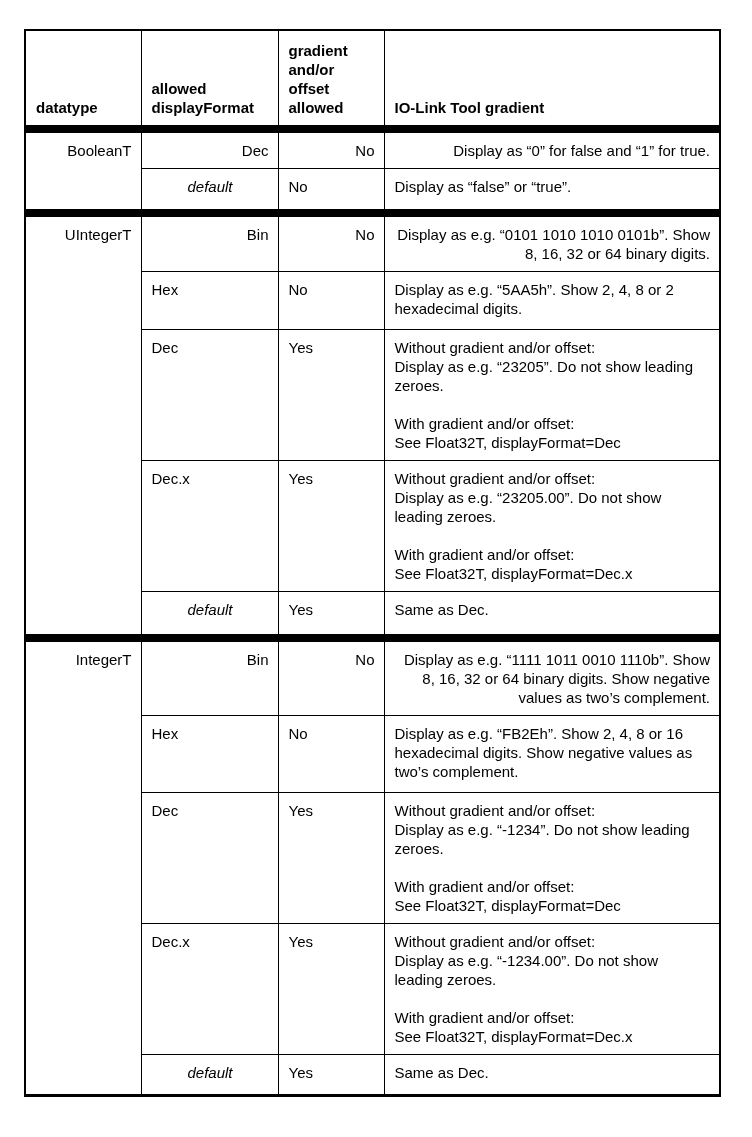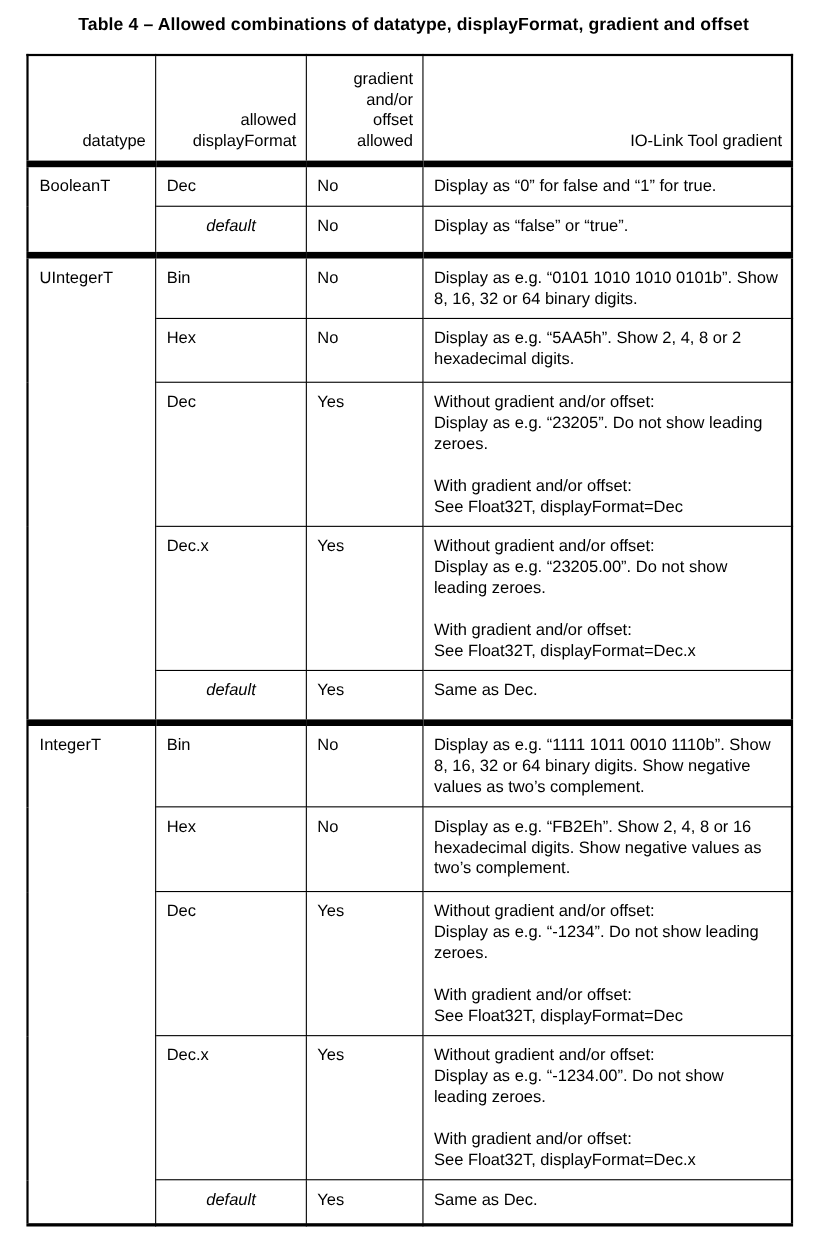--- a/index.html
+++ b/index.html
@@ -38,47 +38,45 @@
   col.c4 { width: 336px; }
   th, td {
     border: 1px solid #000;
     font-size: 15px;
     line-height: 19px;
     box-sizing: border-box;
     text-align: left;
   }
   th {
     vertical-align: bottom;
-    font-weight: normal;
+    font-weight: bold;
     padding: 6px 8px 8px 10px;
     height: 99px;
     border-bottom: 3px solid #000;
-    text-align: right;
   }
   td {
     vertical-align: top;
     padding: 8px 9px 8px 10px;
   }
-  tr.group-start td { border-top: 6px solid #000000; }
+  tr.group-start td { border-top: 8px solid #000000; text-align: right; }
   .preline { white-space: pre-line; }
   .italic { font-style: italic; text-align: center; }
   tr.hA { height: 38px; }
   tr.hB { height: 44px; }
   tr.hC { height: 58px; padding-left: 47px; }
   tr.hD { height: 47px; }
   tr.hE { height: 77px; }
   tr.hF { height: 41px; }
   tr.hG { height: 128px; }
 </style>
 </head>
 <body>
 
 <div class="page">
 
-  <div class="title">Table 4 – Allowed combinations of datatype, displayFormat, gradient and offset</div>
 
   <table class="tbl">
     <colgroup>
       <col class="c1">
         <col class="c2">
         <col class="c3">
         <col class="c4">
     </colgroup>
     <thead>
       <tr>

